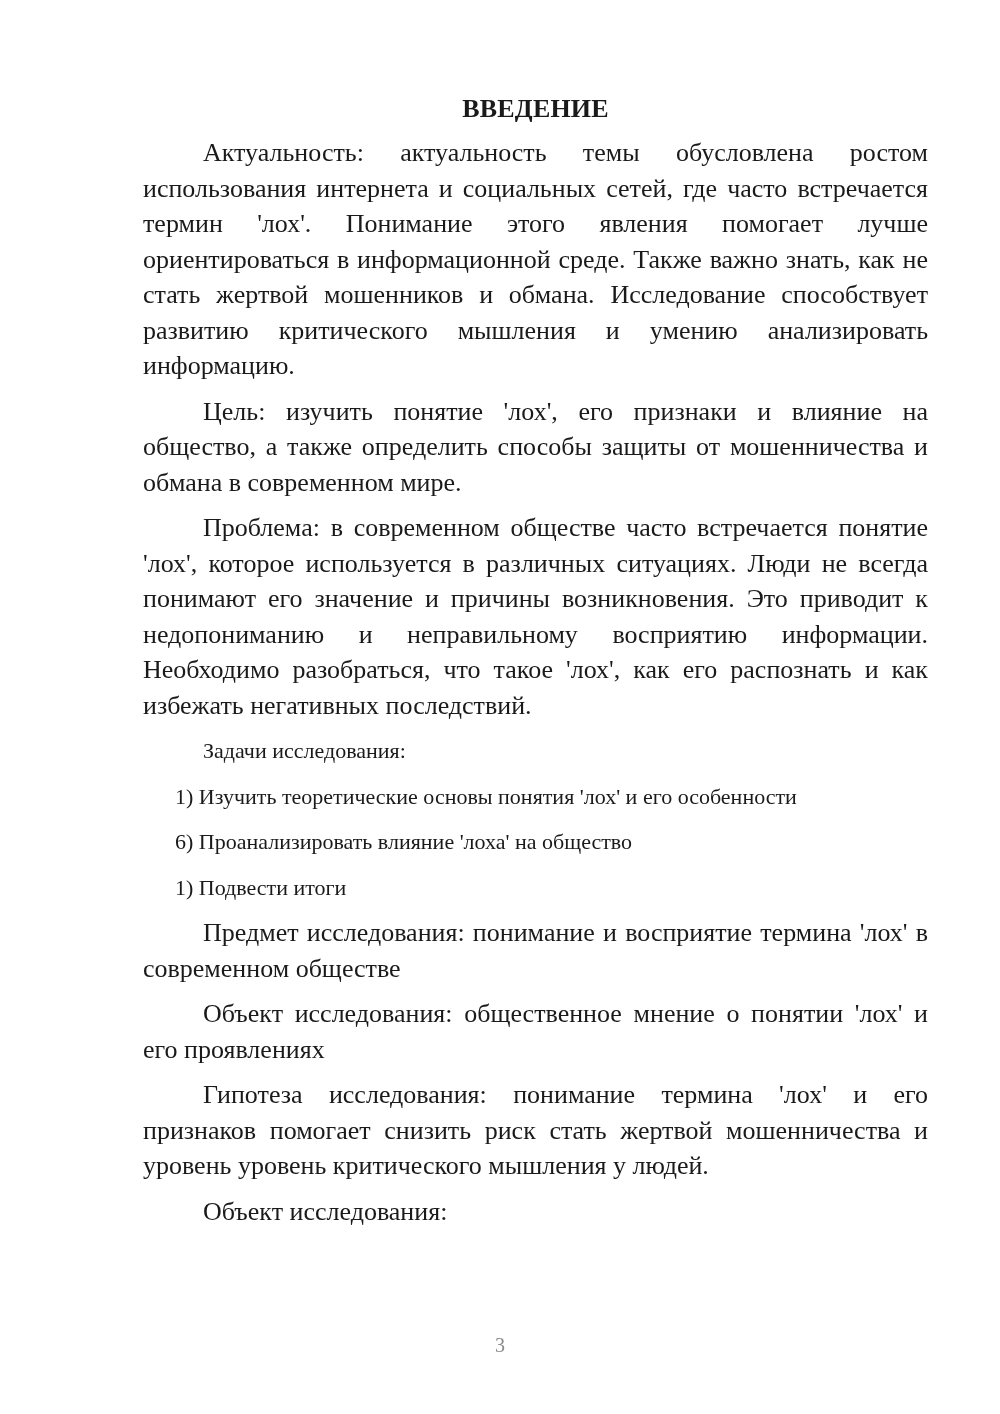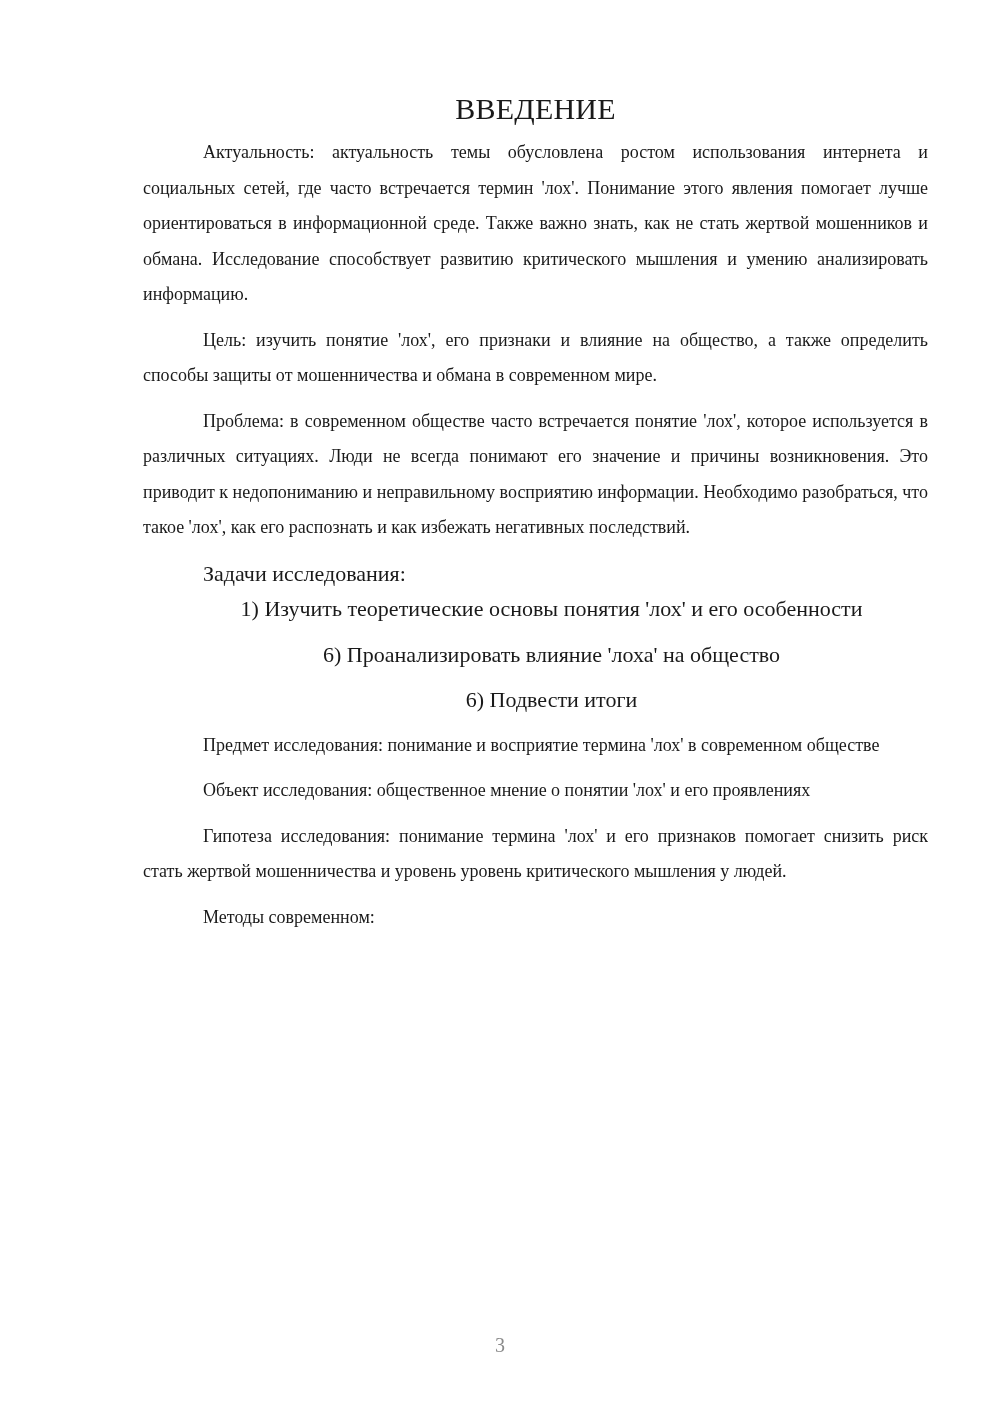--- a/index.html
+++ b/index.html
@@ -16,50 +16,49 @@
       color: #1a1a1a;
     }
     .page {
       position: absolute;
       left: 143px;
       top: 94px;
       width: 785px;
     }
     .title {
       text-align: center;
-      font-weight: normal;
-      font-size: 30px;
+      font-weight: bold;
+      font-size: 26px;
       line-height: 30px;
       margin: 0 0 11px 0;
       letter-spacing: 0.2px;
     }
     .para {
-      font-size: 18px;
+      font-size: 26px;
       line-height: 35.5px;
       text-align: justify;
       text-indent: 60px;
       margin: 0 0 10px 0;
     }
     .tasks-heading {
       font-size: 22px;
       line-height: 35.5px;
       text-indent: 60px;
-      margin: 0 0 0 0;
+      margin: 0 0 10px 0;
     }
     .task-list {
       list-style: none;
       margin: 0 0 10px 0;
       padding: 0;
     }
     .task-item {
       font-size: 22px;
       line-height: 35.5px;
       padding-left: 32px;
       margin: 0 0 10px 0;
-      text-align: center;
     }
     .page-number {
       position: absolute;
       left: 0;
       width: 1000px;
       top: 1334px;
       text-align: center;
       font-size: 20px;
       color: #8a8a8a;
     }
@@ -74,25 +73,25 @@
 
   <p class="para">Цель: изучить понятие 'лох', его признаки и влияние на общество, а также определить способы защиты от мошенничества и обмана в современном мире.</p>
 
   <p class="para">Проблема: в современном обществе часто встречается понятие 'лох', которое используется в различных ситуациях. Люди не всегда понимают его значение и причины возникновения. Это приводит к недопониманию и неправильному восприятию информации. Необходимо разобраться, что такое 'лох', как его распознать и как избежать негативных последствий.</p>
 
   <p class="tasks-heading">Задачи исследования:</p>
 
   <ul class="task-list">
     <li class="task-item">1) Изучить теоретические основы понятия 'лох' и его особенности</li>
     <li class="task-item">6) Проанализировать влияние 'лоха' на общество</li>
-    <li class="task-item">6) Подвести итоги</li>
+    <li class="task-item">1) Подвести итоги</li>
   </ul>
 
   <p class="para">Предмет исследования: понимание и восприятие термина 'лох' в современном обществе</p>
 
   <p class="para">Объект исследования: общественное мнение о понятии 'лох' и его проявлениях</p>
 
   <p class="para">Гипотеза исследования: понимание термина 'лох' и его признаков помогает снизить риск стать жертвой мошенничества и уровень уровень критического мышления у людей.</p>
 
-  <p class="para">Методы современном:</p>
+  <p class="para">Объект исследования:</p>
 </div>
 
 <div class="page-number">3</div>
 
 </body></html>

